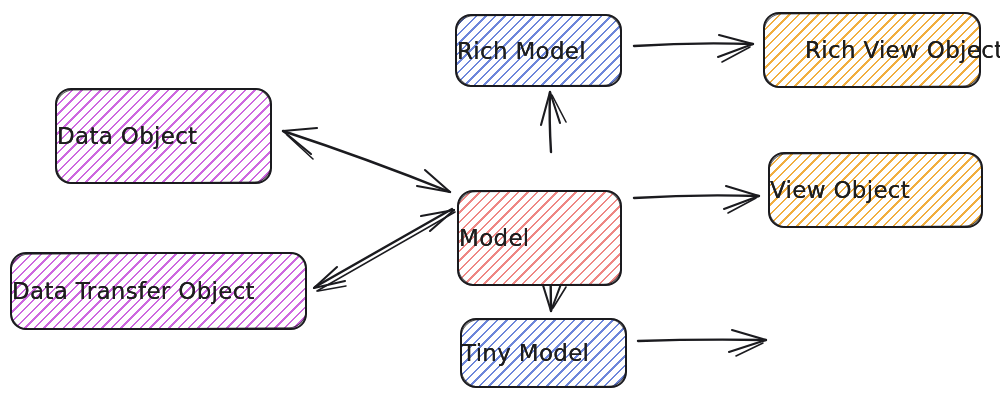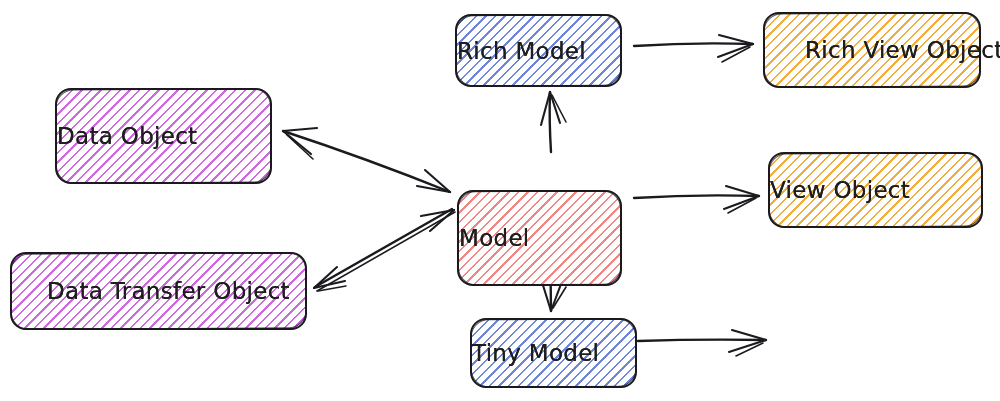--- a/index.html
+++ b/index.html
@@ -77,22 +77,22 @@
     white-space: nowrap;
     text-shadow: 0 0 0.6px var(--text, #1e1e1e);
   }
 
   
   .pos-rich-model           { left: 455px; top: 14px;  width: 167px; height: 73px; }
   .pos-rich-view-object     { left: 763px; top: 12px;  width: 218px; height: 76px; padding-left: 40px; }
   .pos-data-object          { left: 55px;  top: 88px;  width: 217px; height: 96px; }
   .pos-model                { left: 457px; top: 162px; width: 165px; height: 96px; margin-top: 28px; }
   .pos-view-object          { left: 768px; top: 152px; width: 215px; height: 76px; }
-  .pos-data-transfer-object { left: 10px;  top: 252px; width: 297px; height: 78px; padding-left: 35px; }
-  .pos-tiny-model           { left: 460px; top: 318px; width: 167px; height: 70px; margin-left: 10px; }
+  .pos-data-transfer-object { left: 10px;  top: 252px; width: 297px; height: 78px; }
+  .pos-tiny-model           { left: 460px; top: 318px; width: 167px; height: 70px; }
   .pos-tiny-view-object     { left: 772px; top: 297px; width: 216px; height: 78px; }
 </style>
 </head>
 <body>
 
 <div class="canvas">
 
   <svg class="edges" viewBox="0 0 1000 401" xmlns="http://www.w3.org/2000/svg">
 
     <g>

